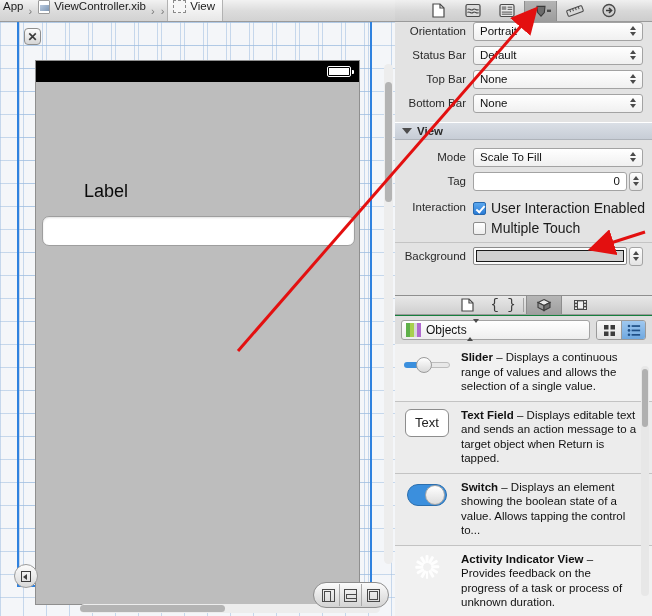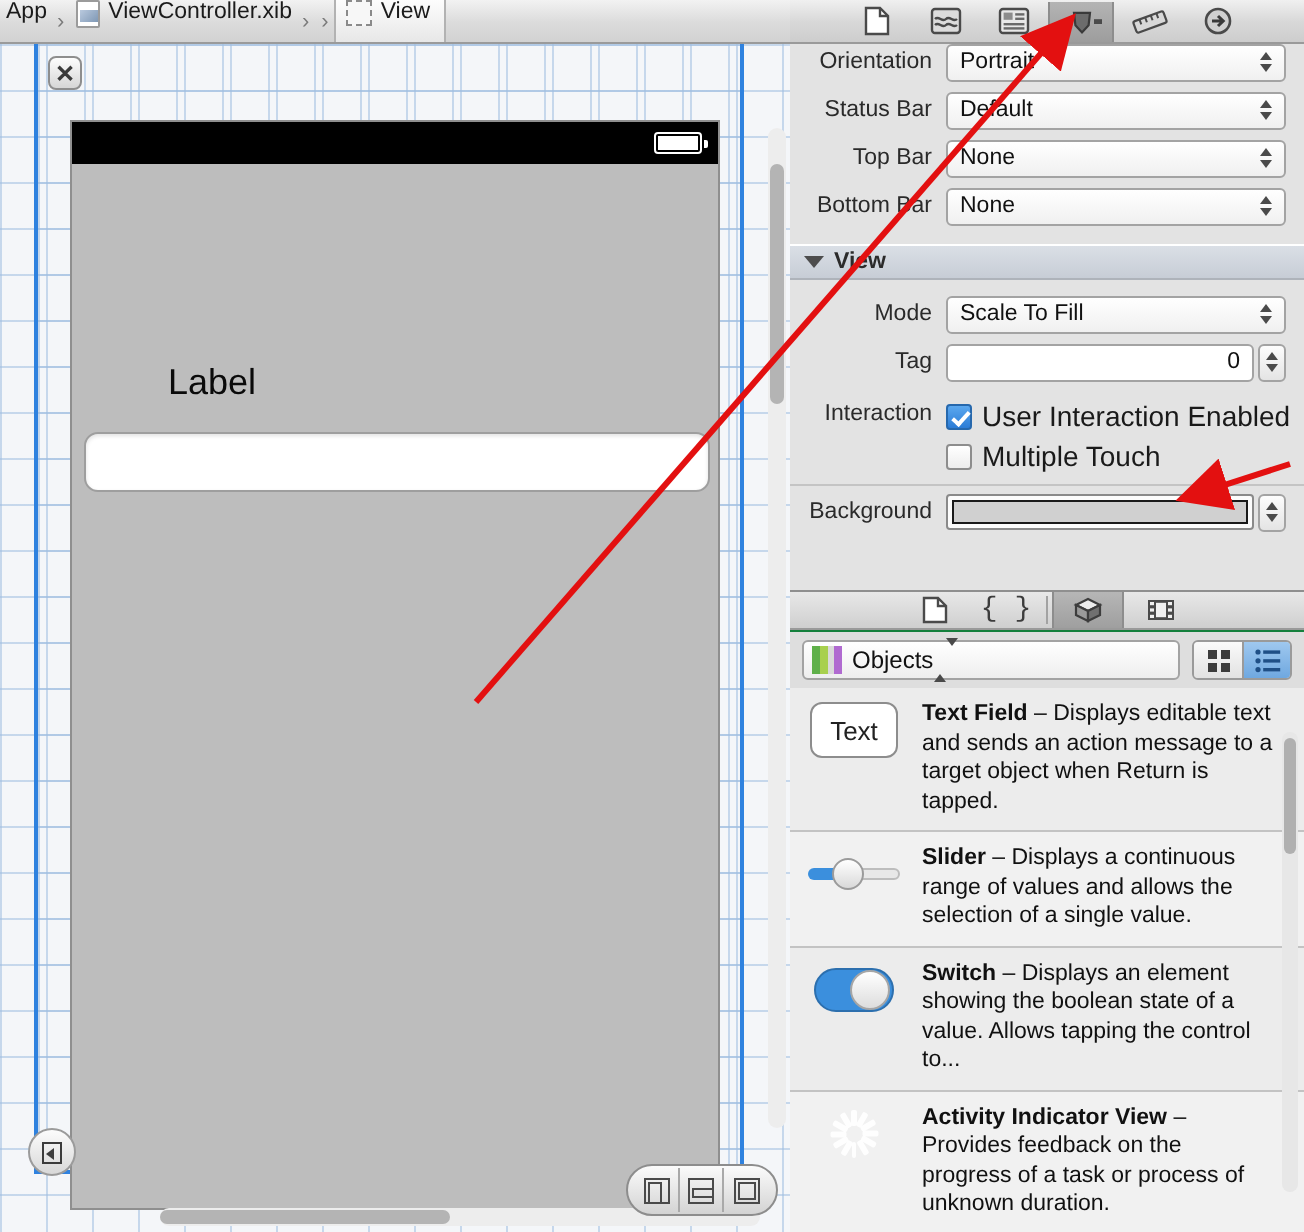--- a/index.html
+++ b/index.html
@@ -554,39 +554,39 @@
                 <rect x="4.6" y="10" width="8.5" height="1.7"></rect>
             </g>
           </svg>
         </span>
       </span>
     </div>
 
     <div class="lib-list">
 
 
-      <div class="lib-item alt">
-        <span class="lib-icon">
-          <span class="ic-textfield">Text</span>
-        </span>
-        <span class="lib-text">
-          <b>Text Field</b><span> – Displays editable text and sends an action message to a target object when Return is tapped.</span>
-        </span>
-      </div>
-
       <div class="lib-item">
         <span class="lib-icon">
           <span class="ic-slider">
               <i class="trk-f"></i>
               <i class="trk-e"></i>
               <i class="knob"></i>
             </span>
         </span>
         <span class="lib-text">
           <b>Slider</b><span> – Displays a continuous range of values and allows the selection of a single value.</span>
+        </span>
+      </div>
+
+      <div class="lib-item alt">
+        <span class="lib-icon">
+          <span class="ic-textfield">Text</span>
+        </span>
+        <span class="lib-text">
+          <b>Text Field</b><span> – Displays editable text and sends an action message to a target object when Return is tapped.</span>
         </span>
       </div>
 
       <div class="lib-item alt">
         <span class="lib-icon">
           <span class="ic-switch">
               <i class="knob"></i>
             </span>
         </span>
         <span class="lib-text">

